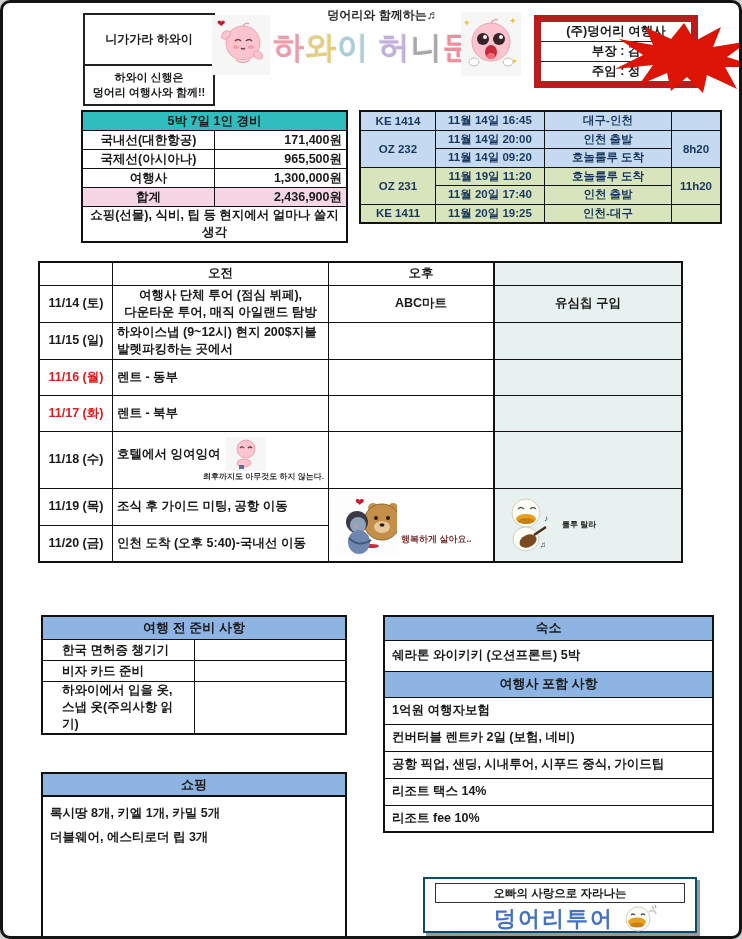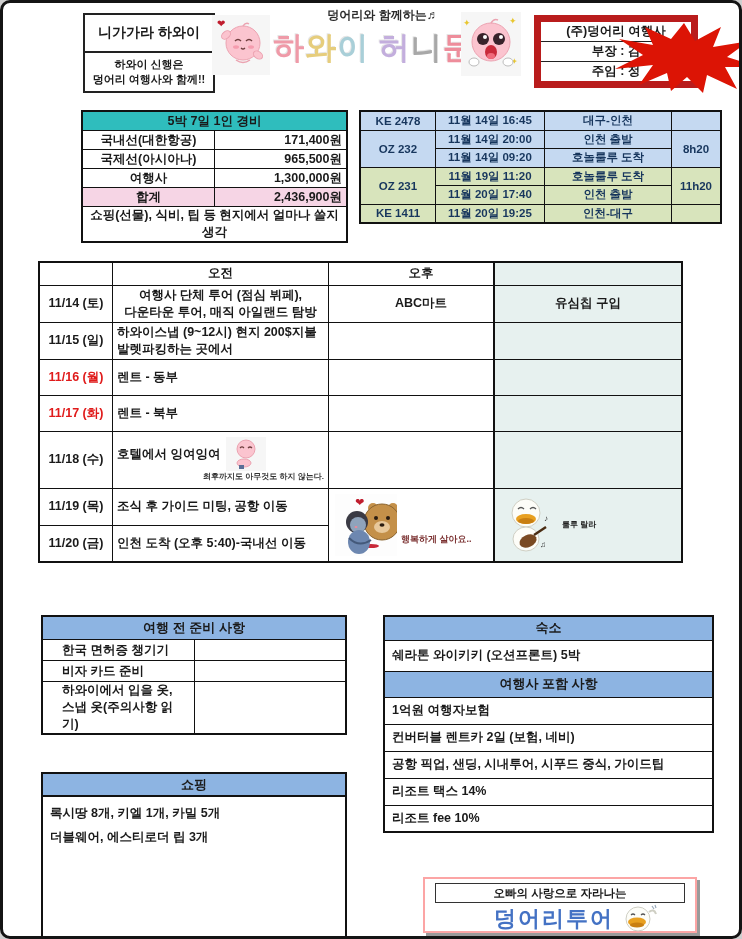--- a/index.html
+++ b/index.html
@@ -8,21 +8,21 @@
     background:#fff;border:3px solid #141414;border-radius:10px;
     overflow:hidden;box-sizing:border-box;
     font-family:"Liberation Sans","DejaVu Sans",sans-serif;color:#1a1a1a;
   }
   .abs{position:absolute;}
   table{border-collapse:collapse;table-layout:fixed;}
   td,th{overflow:hidden;}
 
   
   .promo-box{left:80px;top:10px;width:128px;border:2px solid #222;text-align:center;background:#fff;}
-  .promo-box .p1{font-size:14px;font-weight:700;padding:9px 2px;border-bottom:2px solid #222;}
+  .promo-box .p1{font-size:12px;font-weight:700;padding:16px 2px;border-bottom:2px solid #222;}
   .promo-box .p2{font-size:11px;font-weight:700;padding:4px 2px;line-height:15px;}
   .subtitle{left:300px;top:4px;width:160px;text-align:center;font-size:12px;font-weight:800;color:#2b2b2b;}
   .title{left:237px;top:24px;width:268px;display:flex;justify-content:center;}
   .title span{font-size:31px;font-weight:800;letter-spacing:1px;
     text-shadow:1px 1px 0 rgba(255,255,255,.65),-1px -1px 0 rgba(0,0,0,.10);}
   .sticker-frame{background:#f6f6f6;}
   .company-box{left:531px;top:12px;width:150px;border:7px solid #b91c1c;background:#fff;}
   .company-box div{font-size:12.5px;font-weight:700;text-align:center;padding:2px 0;height:15px;line-height:15px;}
   .company-box div + div{border-top:1.5px solid #222;}
   .starburst{left:606px;top:18px;width:150px;height:72px;z-index:5;}
@@ -76,21 +76,21 @@
   .prep-check{width:20px;}
   .shop-table{left:38px;top:741px;width:306px;height:191px;border:2px solid #111;box-sizing:border-box;background:#fff;margin-top:28px;}
   .shop-table .blue-head{border-bottom:2px solid #111;height:21px;line-height:21px;font-size:13px;}
   .shop-body{padding:4px 7px;font-size:12.5px;font-weight:600;line-height:24px;white-space:pre-line;}
   .stay-table{left:380px;top:612px;}
   .stay-table table{width:331px;border:2px solid #111;}
   .stay-table td{border:1px solid #111;font-size:12.5px;font-weight:600;padding:0 7px;}
   .stay-table .blue-head{font-size:13px;}
 
   
-  .brand-box{left:420px;top:874px;width:274px;height:56px;border:2px solid #fca5a5;background:#fff;
+  .brand-box{left:420px;top:874px;width:274px;height:56px;border:2px solid #0c4a6e;background:#fff;
     box-shadow:3px 3px 0 #9a9a9a;box-sizing:border-box;}
   .brand-tagline{margin:4px 10px 0;border:1.5px solid #333;text-align:center;font-size:11.5px;
     font-weight:700;height:18px;line-height:18px;}
   .brand-row{display:flex;align-items:center;justify-content:center;gap:8px;margin-top:1px;padding-left:32px;}
   .brand-name{color:#4472c4;font-size:22px;font-weight:800;letter-spacing:2px;}
 </style>
 </head>
 <body>
 
 <div id="page">
@@ -182,21 +182,21 @@
             <td class="cost-note" colspan="2">쇼핑(선물), 식비, 팁 등 현지에서 얼마나 쓸지 생각</td>
           </tr>
     </tbody>
       </table>
   </div>
 
   <div class="abs flight-table">
     <table>
       <tbody>
           <tr class="row-blue">
-        <td class="col-fl">KE 2478</td>
+        <td class="col-fl">KE 1414</td>
         <td class="col-dt">11월 14일 16:45</td>
         <td class="col-rt">대구-인천</td>
         <td class="col-du"></td>
       </tr>
       <tr class="row-blue">
         <td class="col-fl" rowspan="2">OZ 232</td>
         <td class="col-dt">11월 14일 20:00</td>
         <td class="col-rt">인천 출발</td>
         <td class="col-du" rowspan="2">8h20</td>
       </tr>

